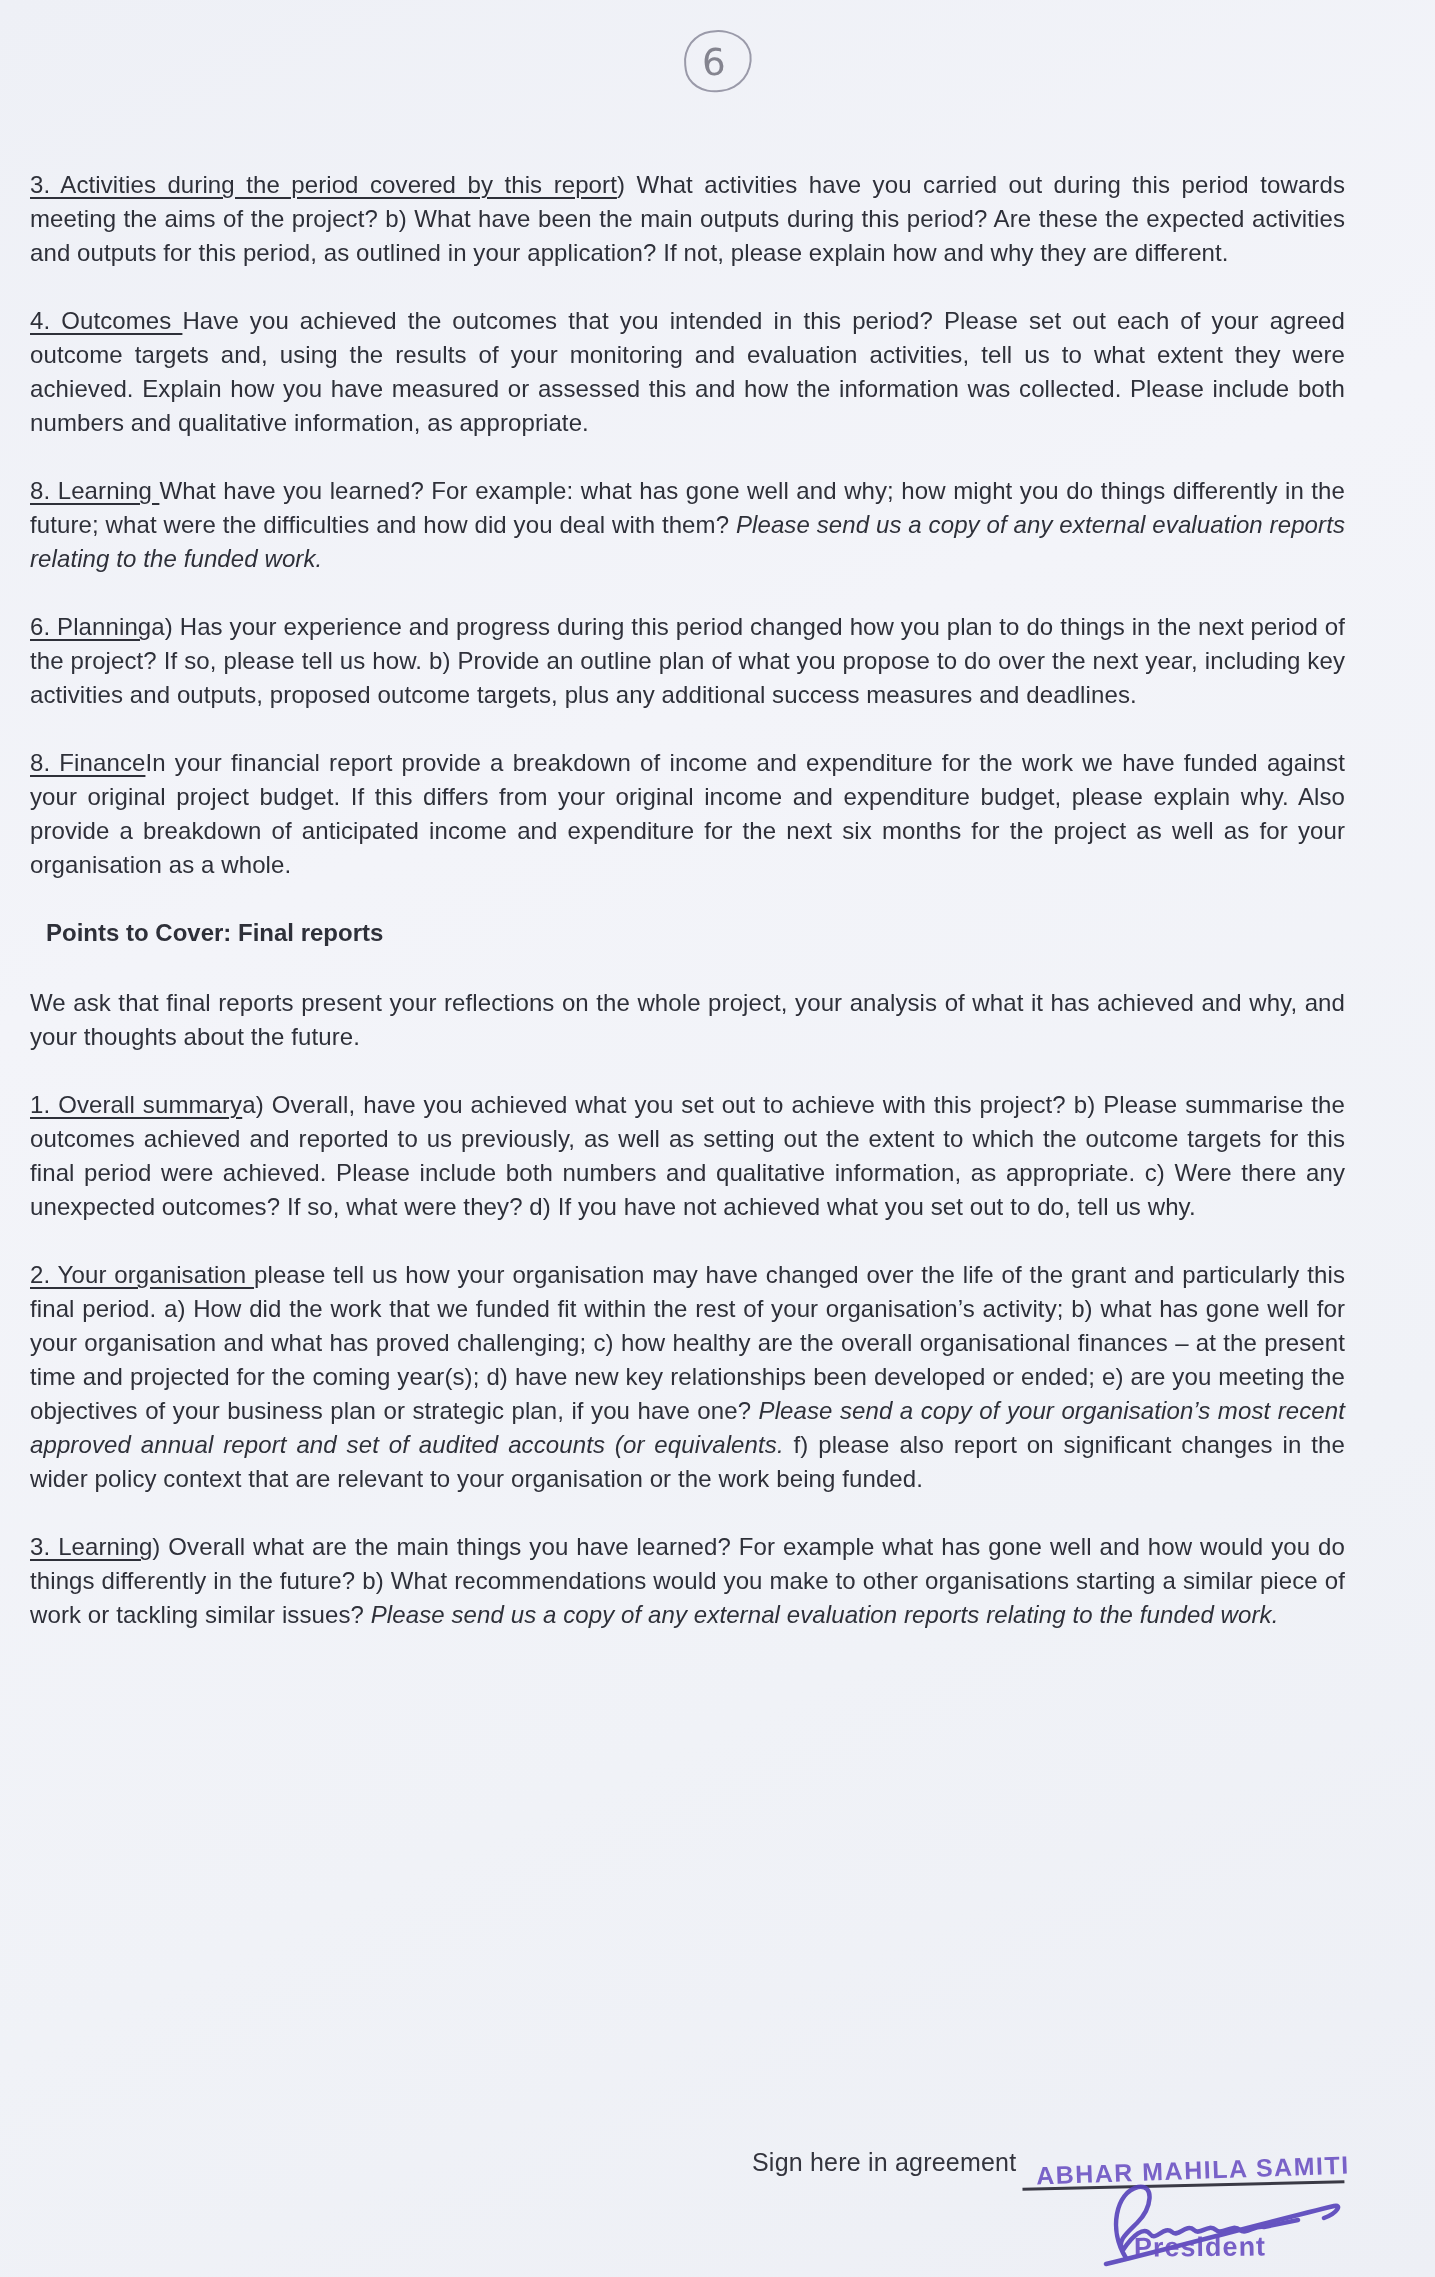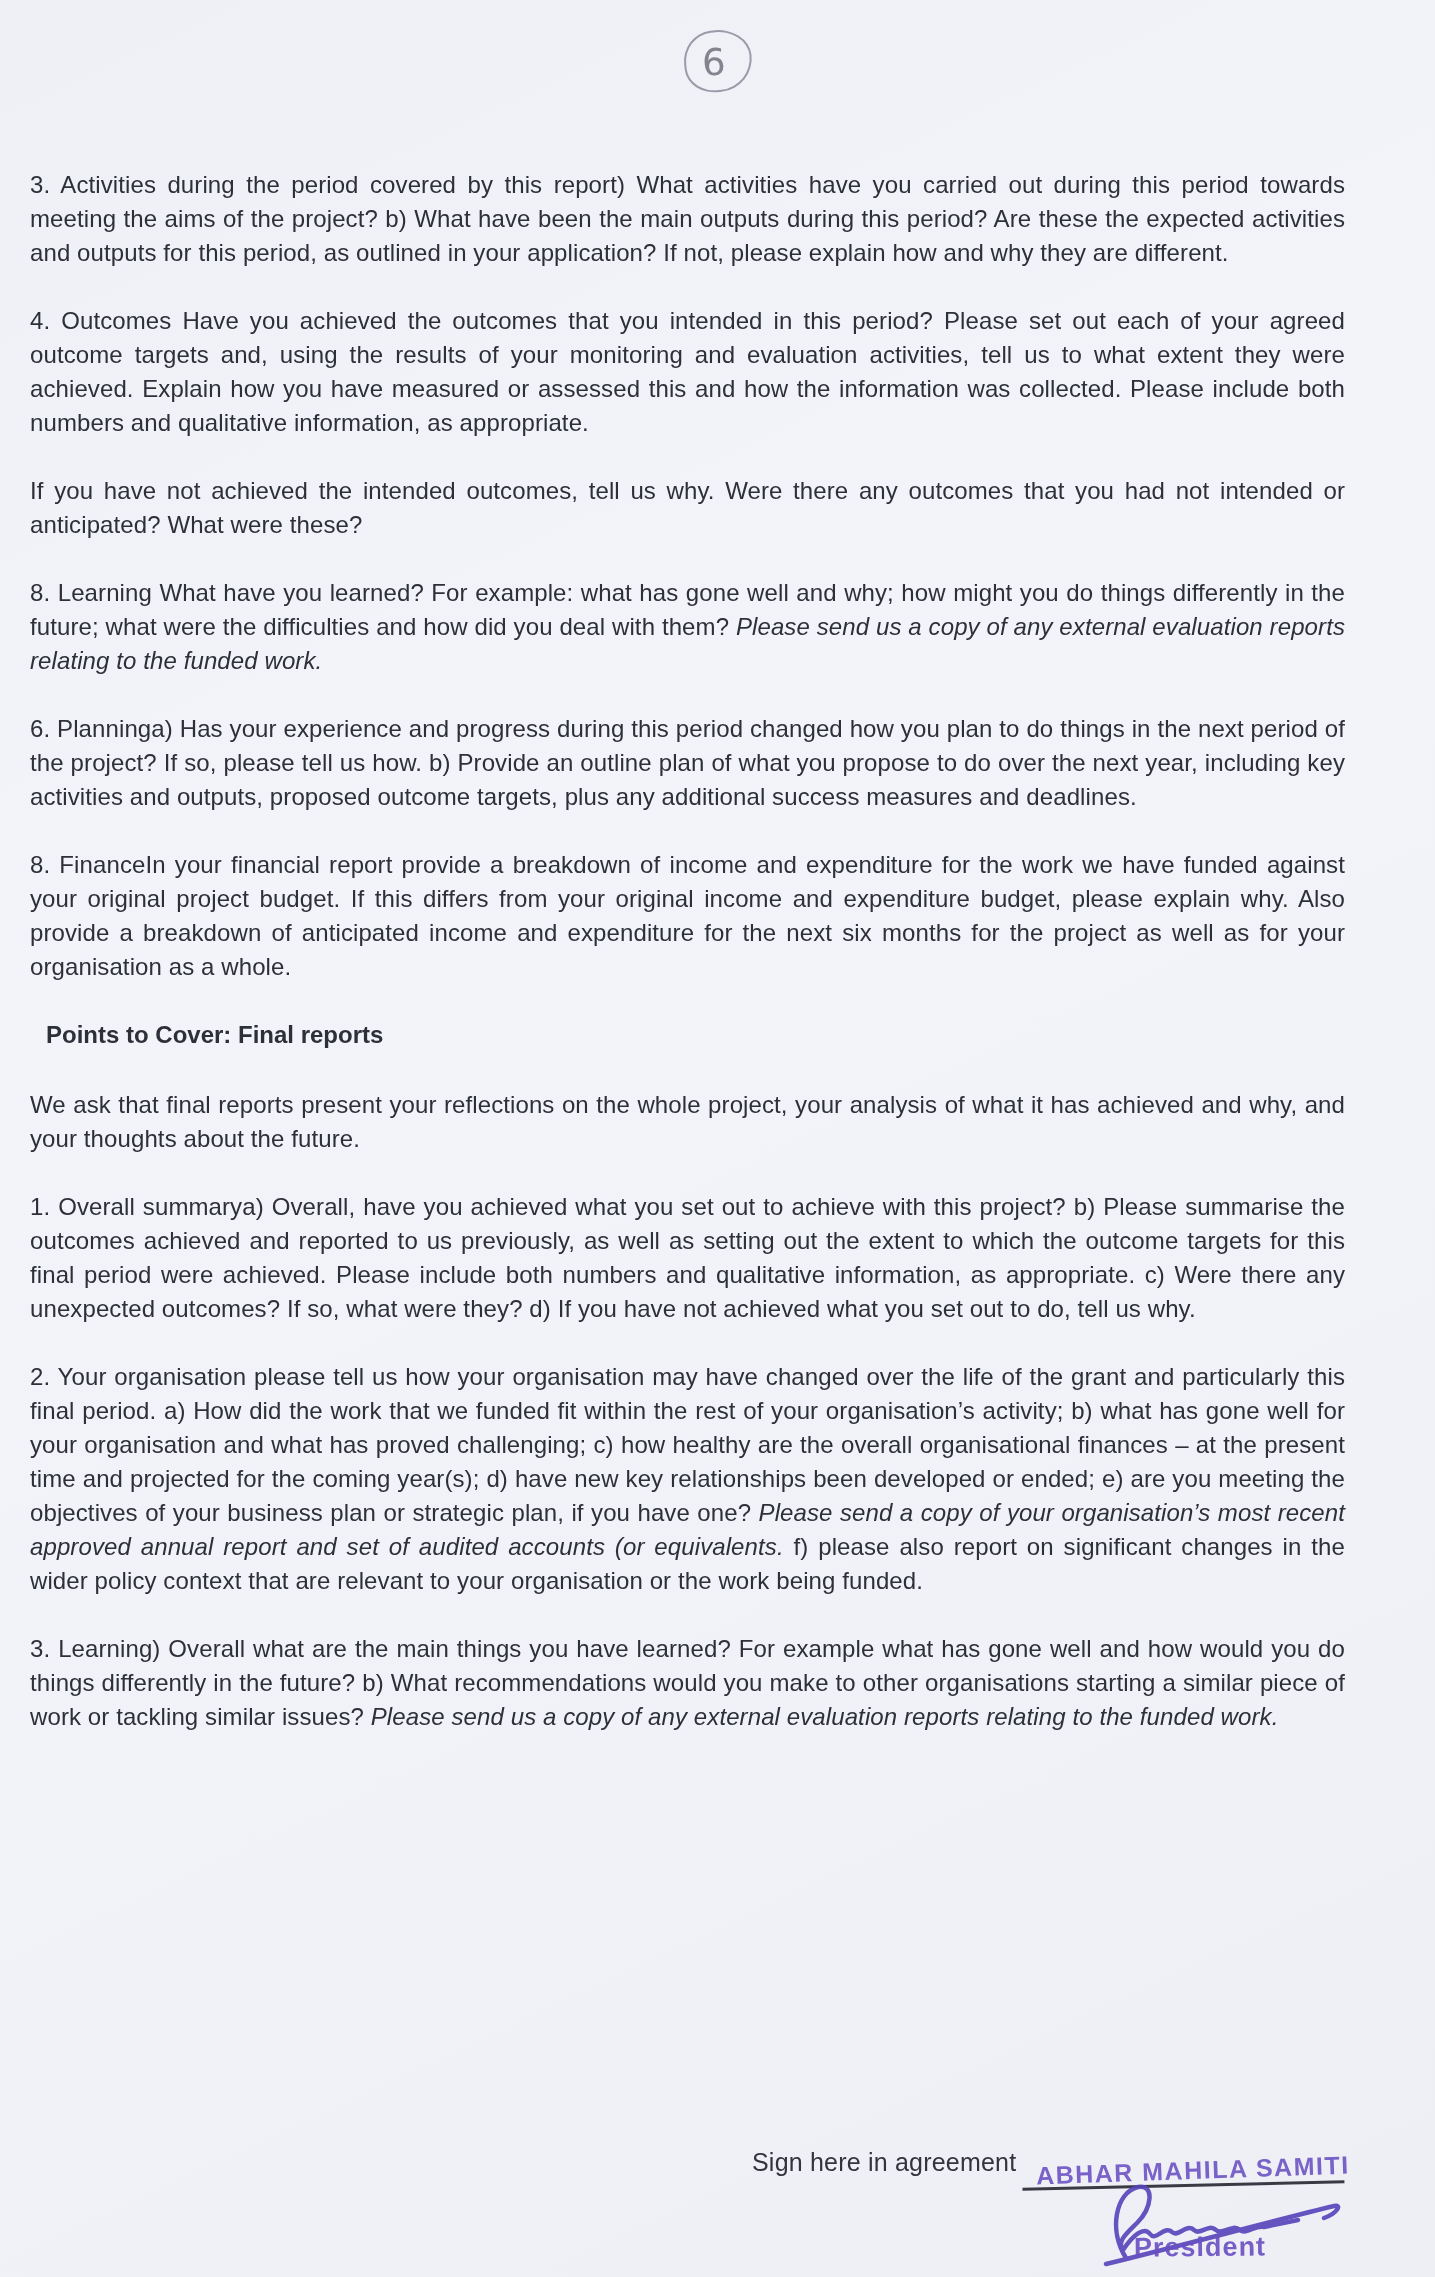--- a/index.html
+++ b/index.html
@@ -23,21 +23,21 @@
   }
   .page-num-circle span{
     font-family:"DejaVu Sans",sans-serif;
     font-size:37px;color:#84848f;transform:rotate(5deg) translate(-4px,1px);
   }
   .content{position:absolute;top:168px;left:30px;width:1315px}
   p.para{
     margin:0 0 34px 0;font-size:24px;line-height:34px;
     text-align:justify;letter-spacing:.1px;
   }
-  .hd{text-decoration-thickness:2px;text-underline-offset:4px}
+  .hd{text-decoration:underline;text-decoration-thickness:2px;text-underline-offset:4px}
   .it{font-style:italic}
   .final-heading{
     font-weight:bold;font-size:24px;line-height:34px;margin:2px 0 36px 16px;
   }
   
   .sign-block{position:absolute;top:2120px;left:4px;width:1435px;height:157px}
   .sign-label{
     position:absolute;left:748px;top:28px;font-size:25px;color:#33343d;letter-spacing:.2px;
   }
   .sign-line{
@@ -64,21 +64,20 @@
   <div class="page-num-circle">
       <span>6</span>
     </div>
 
   <div class="content">
 
     <p class="para"><span class="hd">3. Activities during the period covered by this report</span><span>) What activities have you carried out during this period towards meeting the aims of the project? b) What have been the main outputs during this period? Are these the expected activities and outputs for this period, as outlined in your application? If not, please explain how and why they are different.</span></p>
 
     <p class="para"><span class="hd">4. Outcomes </span><span>Have you achieved the outcomes that you intended in this period? Please set out each of your agreed outcome targets and, using the results of your monitoring and evaluation activities, tell us to what extent they were achieved. Explain how you have measured or assessed this and how the information was collected. Please include both numbers and qualitative information, as appropriate.</span></p>
 
-    <p class="para"><span>If you have not achieved the intended outcomes, tell us why. Were there any outcomes that you had not intended or anticipated? What were these?</span></p>
 
     <p class="para"><span class="hd">8. Learning </span><span>What have you learned? For example: what has gone well and why; how might you do things differently in the future; what were the difficulties and how did you deal with them? </span><span class="it">Please send us a copy of any external evaluation reports relating to the funded work.</span></p>
 
     <p class="para"><span class="hd">6. Planning</span><span>a) Has your experience and progress during this period changed how you plan to do things in the next period of the project? If so, please tell us how. b) Provide an outline plan of what you propose to do over the next year, including key activities and outputs, proposed outcome targets, plus any additional success measures and deadlines.</span></p>
 
 
     <p class="para"><span class="hd">8. Finance</span><span>In your financial report provide a breakdown of income and expenditure for the work we have funded against your original project budget. If this differs from your original income and expenditure budget, please explain why. Also provide a breakdown of anticipated income and expenditure for the next six months for the project as well as for your organisation as a whole.</span></p>
 
     <div class="final-heading">Points to Cover: Final reports</div>
 

